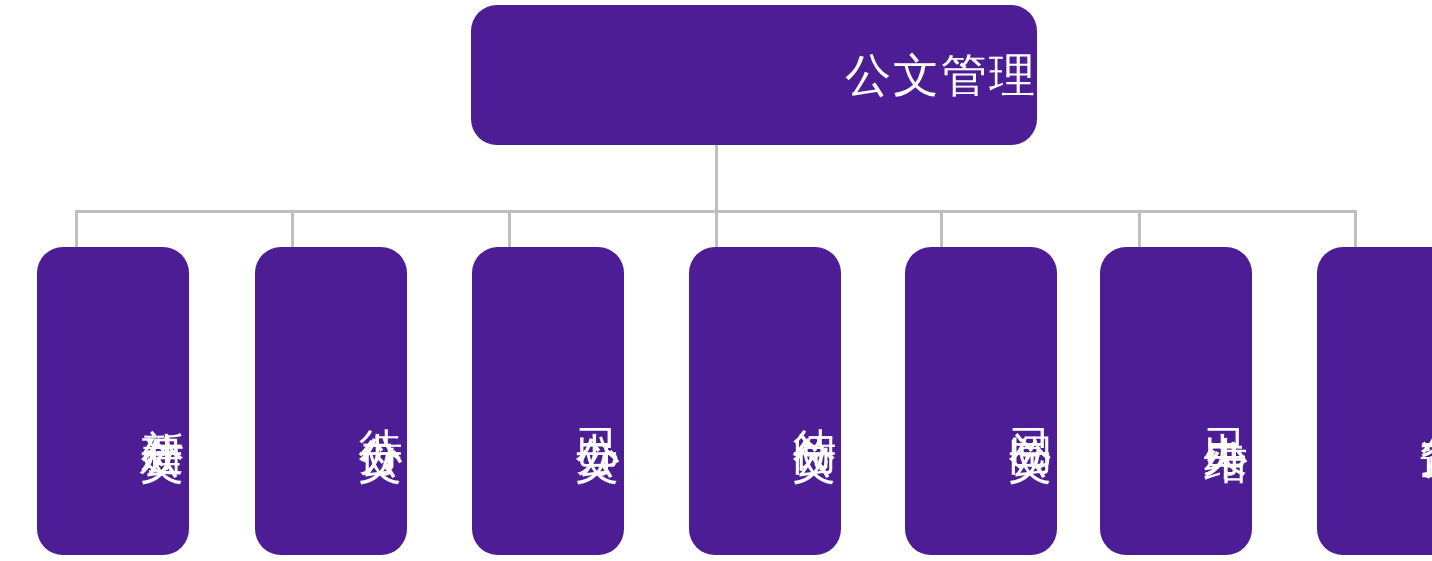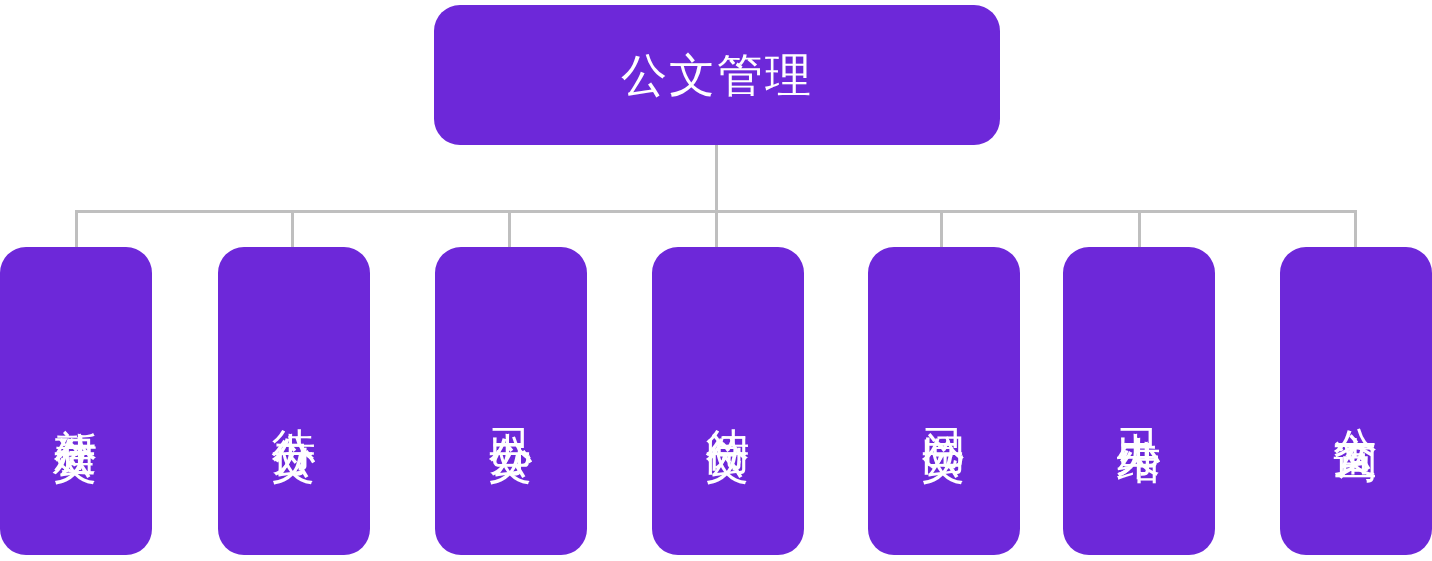--- a/index.html
+++ b/index.html
@@ -25,26 +25,27 @@
     position: absolute;
     left: 0; top: 0;
     width: 1432px;
     height: 561px;
     pointer-events: none;
   }
 
   
   .node {
     position: absolute;
-    background: #6d28d9;
+    background: #4c1d95;
     color: #ffffff;
     display: flex;
     align-items: center;
-    justify-content: center;
+    justify-content: flex-end;
     overflow: hidden;
+    margin-left: 37px;
   }
 
   .node-root {
     left: 434px;
     top: 5px;
     width: 566px;
     height: 140px;
     border-radius: 26px;
   }
 

